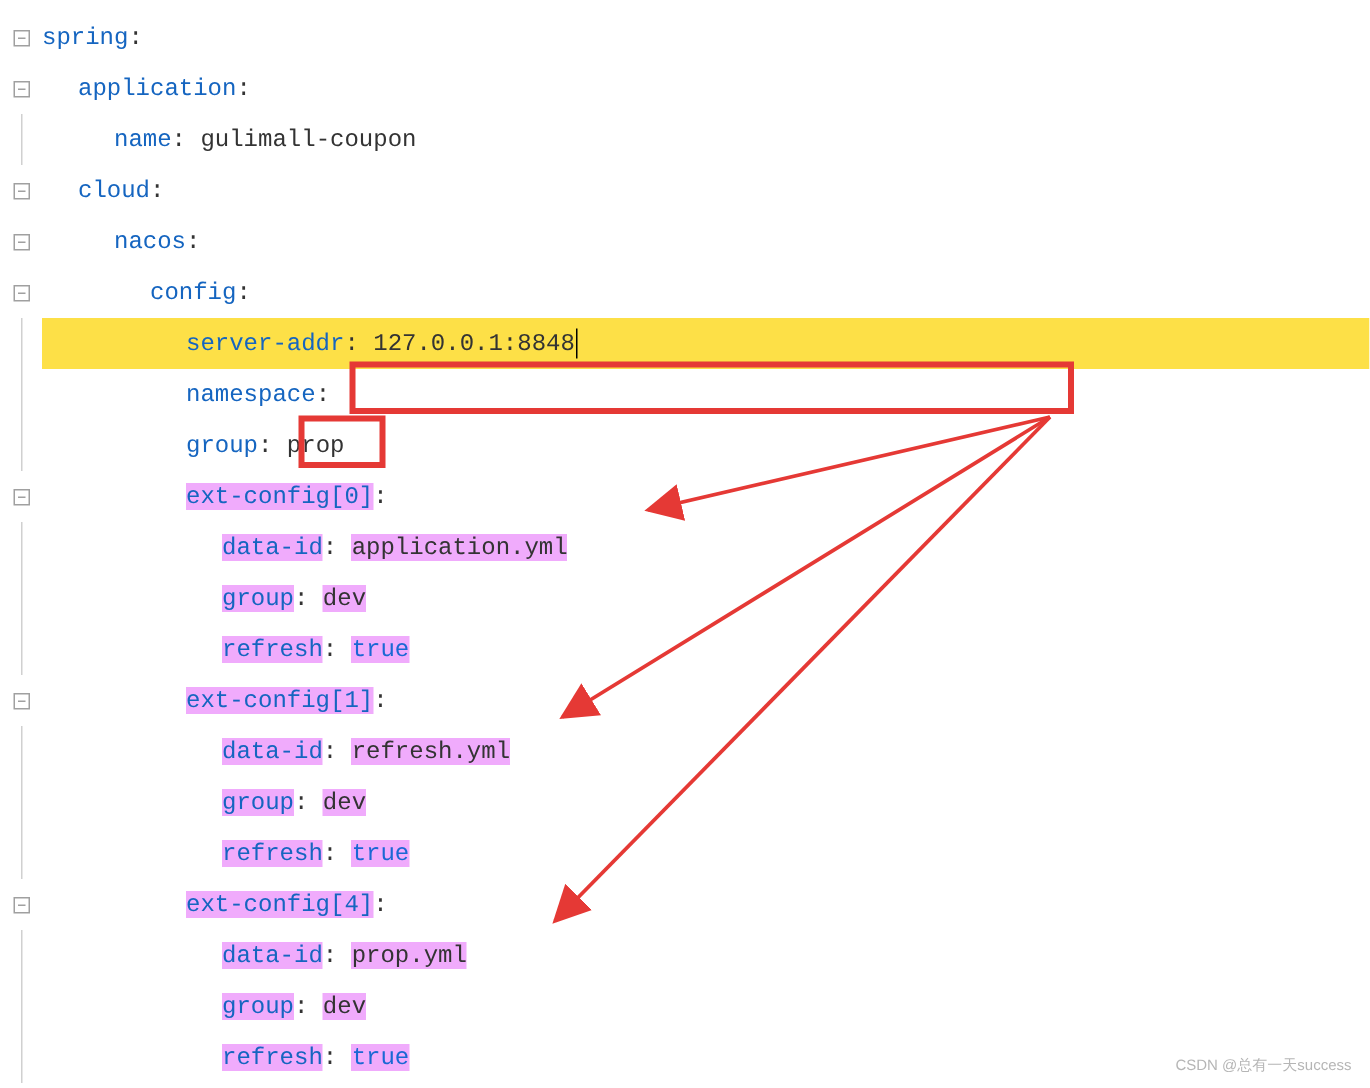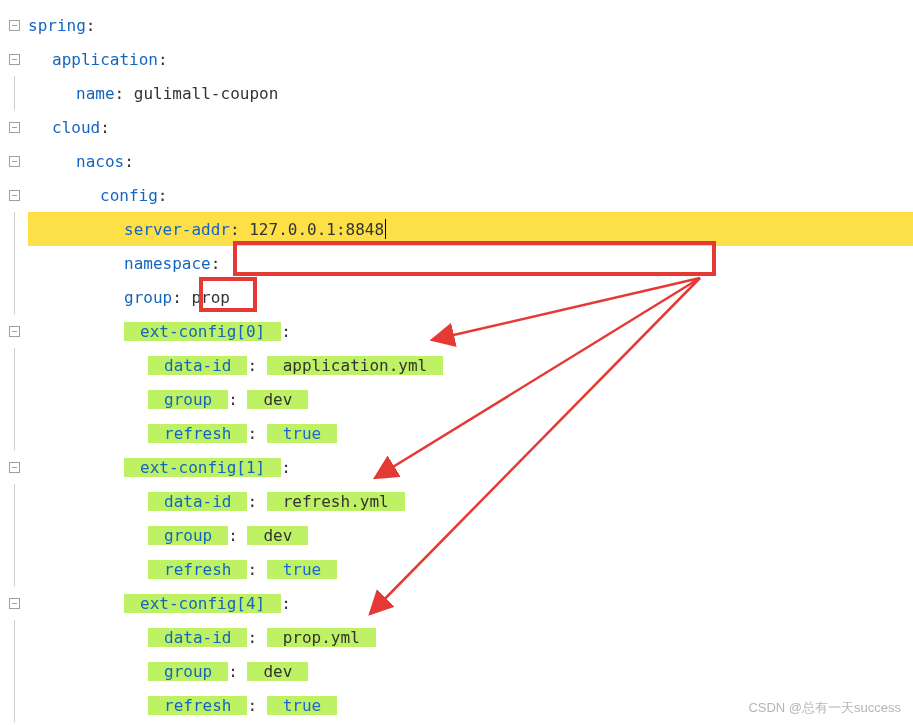--- a/index.html
+++ b/index.html
@@ -46,38 +46,39 @@
     }
     .fold-line {
       width: 1px;
       height: 34px;
       background: #d0d0d0;
       position: absolute;
     }
     .code-area {
       flex: 1;
       padding-top: 8px;
+      font-family: Liberation Mono, monospace;
     }
     .line {
       height: 34px;
       display: flex;
       align-items: center;
       white-space: pre;
       position: relative;
     }
     .line.current {
       background: #fde047;
     }
     .key { color: #1565c0; }
     .colon { color: #333; }
     .value { color: #333; }
     .value.bool { color: #1a68d4; text-align: center; }
     .hl {
-      background: #bef264;
-      padding: 0 16px;
+      background: #f0abfc;
+      padding: 0 0;
     }
     .indent { display:inline-block; }
     .i1 { width: 24px; }
     .i2 { width: 48px; }
     .i3 { width: 72px; }
     .i4 { width: 96px; }
     .i5 { width: 120px; }
     .box-highlight {
       position: absolute;
       border: 4px solid #e53935;
@@ -96,21 +97,21 @@
       background: #000;
       vertical-align: middle;
       margin-left: 1px;
     }
     .watermark {
       position: absolute;
       bottom: 8px;
       right: 12px;
       color: rgba(120,120,120,0.55);
       font-family: sans-serif;
-      font-size: 13px;
+      font-size: 10px;
       pointer-events: none;
     }
   </style>
 </head>
 <body>
 
 <div class="editor">
   <div class="gutter">
     <div class="gutter-line">
         <div class="fold-icon"></div>

